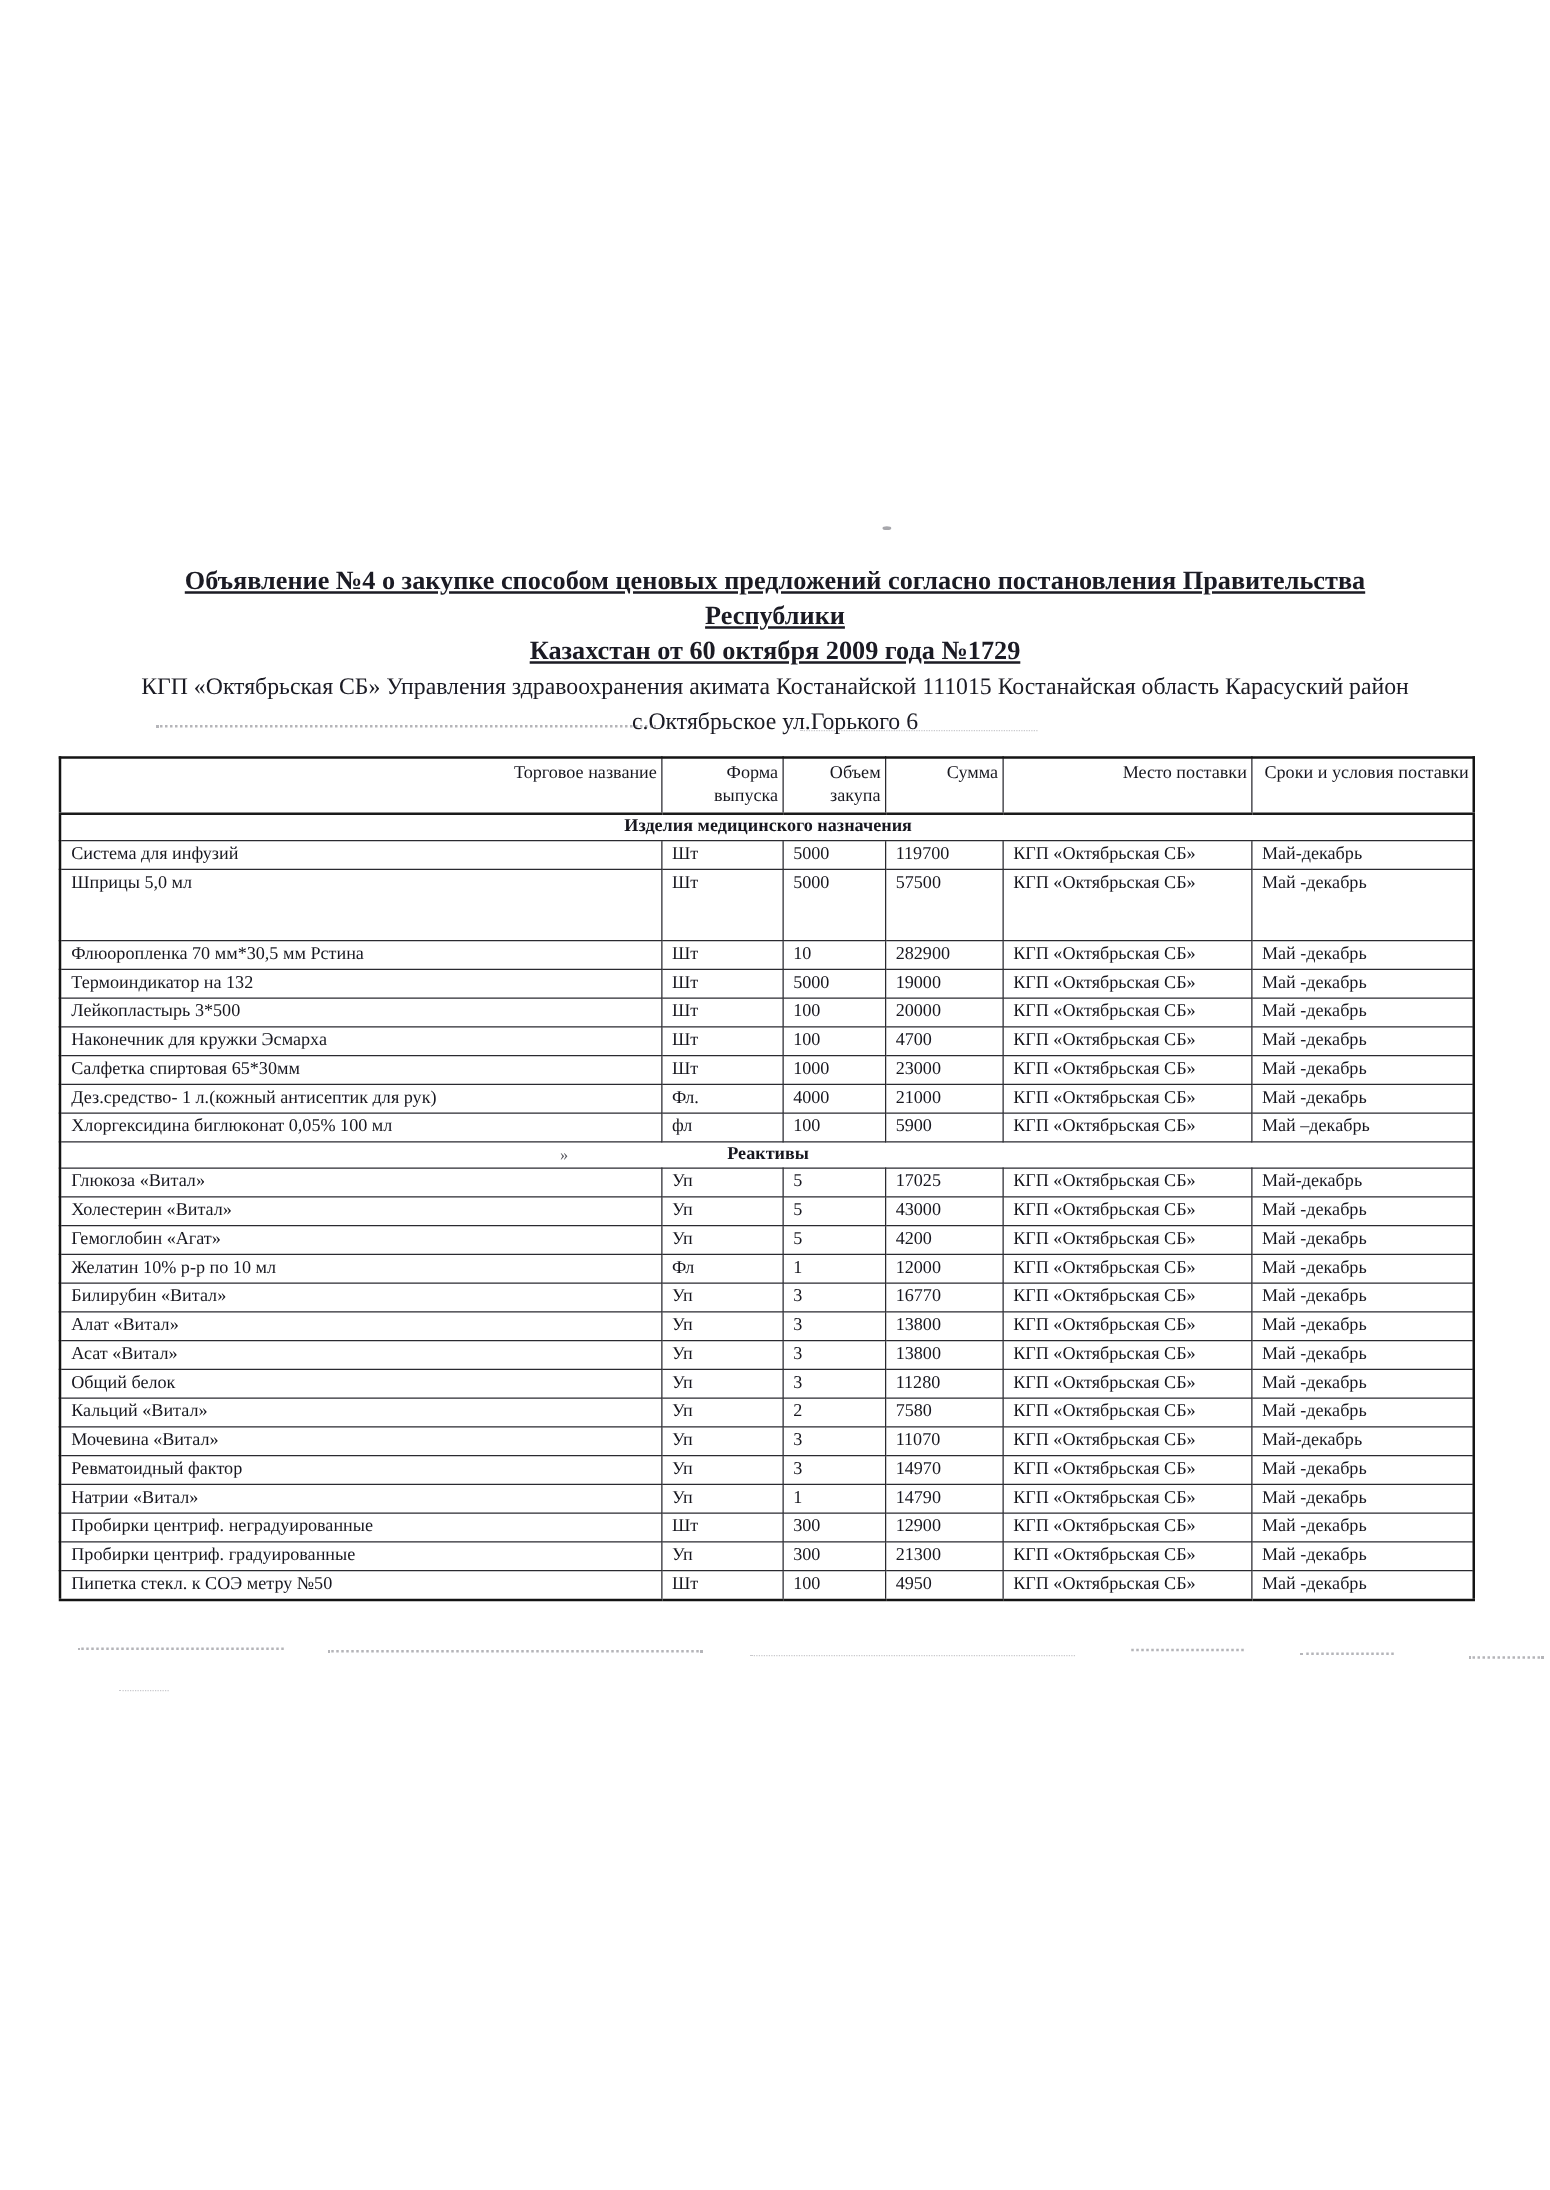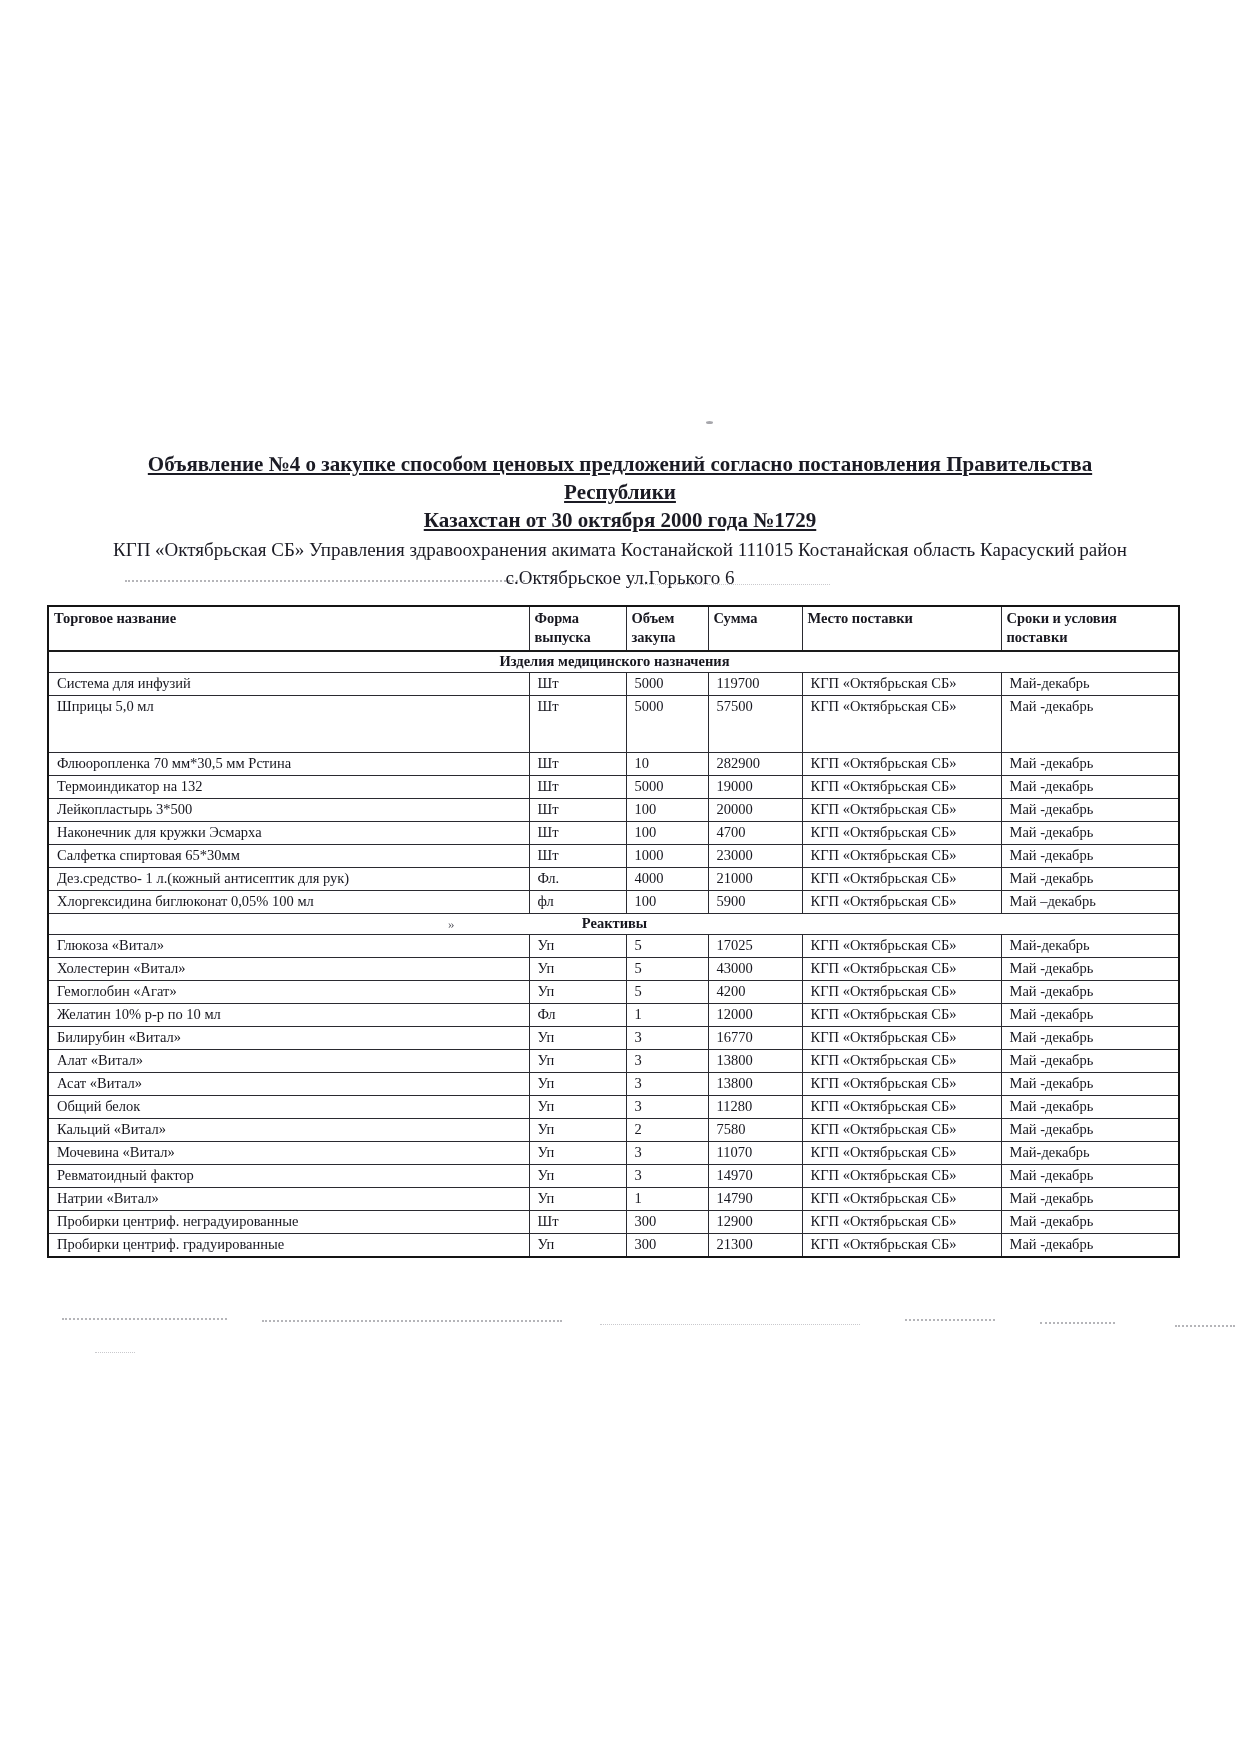--- a/index.html
+++ b/index.html
@@ -54,22 +54,22 @@
   }
   table.procurement-table {
     border: 2.5px solid #141414;
   }
   .procurement-table th,
   .procurement-table td {
     border: 1.5px solid #2a2a30;
   }
   .procurement-table th {
     font-size: 14.5px;
-    font-weight: bold;
-    text-align: left;
+    font-weight: normal;
+    text-align: right;
     vertical-align: top;
     padding: 2px 3px 3px 5px;
     line-height: 19px;
   }
   .procurement-table thead th {
     border-bottom: 2px solid #1a1a1a;
   }
   .procurement-table td {
     padding: 1px 5px 2px 8px;
     line-height: 19px;
@@ -106,21 +106,21 @@
   }
 </style>
 </head>
 <body>
 
 <div class="page">
 
   <div class="doc-header">
     <div class="doc-title">
       <div>Объявление №4 о закупке способом ценовых предложений согласно постановления Правительства Республики</div>
-      <div>Казахстан от 30 октября 2000 года №1729</div>
+      <div>Казахстан от 60 октября 2009 года №1729</div>
     </div>
     <div class="doc-org">КГП «Октябрьская СБ» Управления здравоохранения акимата Костанайской 111015 Костанайская область Карасуский район</div>
     <div class="doc-address">с.Октябрьское ул.Горького 6</div>
   </div>
 
   <table class="procurement-table">
     <colgroup>
       <col style="width:481px">
       <col style="width:97px">
       <col style="width:82px">
@@ -322,20 +322,28 @@
           <td>Май -декабрь</td>
         </tr>
         <tr>
           <td>Пробирки центриф. градуированные</td>
           <td>Уп</td>
           <td>300</td>
           <td>21300</td>
           <td>КГП «Октябрьская СБ»</td>
           <td>Май -декабрь</td>
         </tr>
+        <tr>
+          <td>Пипетка стекл. к СОЭ метру №50</td>
+          <td>Шт</td>
+          <td>100</td>
+          <td>4950</td>
+          <td>КГП «Октябрьская СБ»</td>
+          <td>Май -декабрь</td>
+        </tr>
       </tbody>
   </table>
 
   <div class="artifact speck" style="top:421px; left:706px;"></div>
   <div class="artifact dotline" style="top:580px; left:125px; width:400px;"></div>
   <div class="artifact dotline-light" style="top:584px; left:640px; width:190px;"></div>
   <div class="artifact squiggle" style="top:916px; left:448px;">»</div>
   <div class="artifact dotline" style="top:1318px; left:62px; width:165px;"></div>
   <div class="artifact dotline" style="top:1320px; left:262px; width:300px;"></div>
   <div class="artifact dotline-light" style="top:1324px; left:600px; width:260px;"></div>

